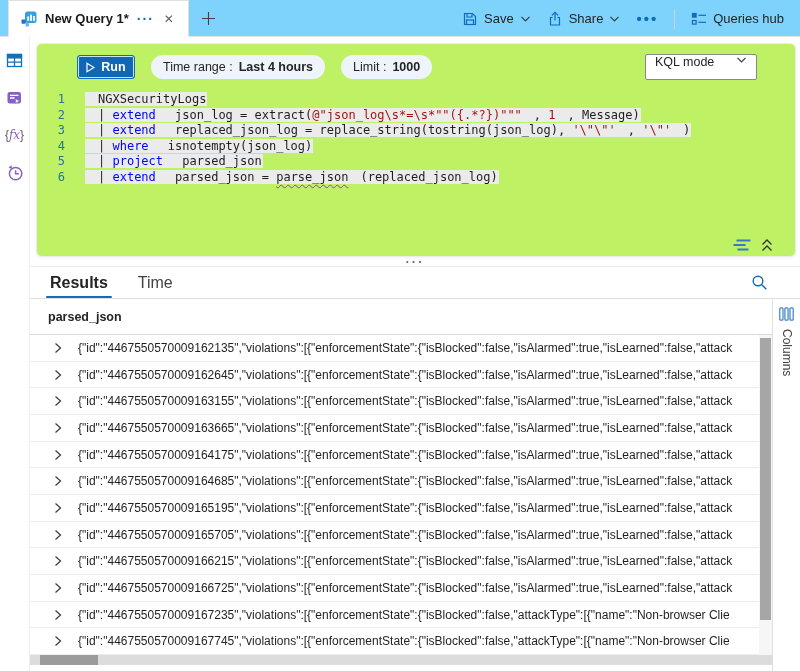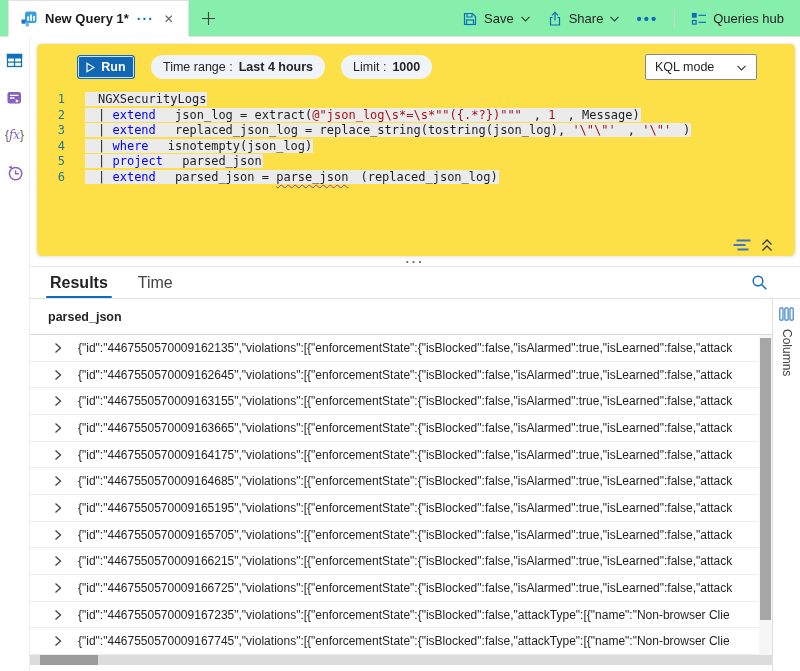--- a/index.html
+++ b/index.html
@@ -1,21 +1,21 @@
 <!DOCTYPE html>
 <html><head>
 <meta charset="utf-8">
 <style>
   * { margin:0; padding:0; box-sizing:border-box; }
   html,body { width:800px; height:671px; overflow:hidden; background:#fff;
     font-family:"Liberation Sans", sans-serif; color:#242424; }
   .app { width:800px; height:671px; display:flex; flex-direction:column; background:#fff; }
 
   
-  .topbar { height:37px; flex:none; display:flex; align-items:stretch; position:relative; background:#86efac; }
+  .topbar { height:37px; flex:none; display:flex; align-items:stretch; position:relative; background:#7dd3fc; }
   .topbar::after { content:''; position:absolute; left:0; right:0; bottom:0; height:1px; background:#e1e1e1; }
   .doc-tab { position:relative; z-index:2; margin-left:8px; display:flex; align-items:center; gap:8px;
     padding:0 12px; background:#fff; border:1px solid #e1e1e1; border-bottom:1px solid #fff; }
   .doc-tab .title { font-size:13px; font-weight:700; color:#1b1b1b; white-space:nowrap; }
   .tab-dots { color:#0f6cbd; font-weight:700; font-size:14px; letter-spacing:1px; line-height:10px; }
   .tab-close { color:#616161; font-size:12px; padding:0 2px; }
   .newtab { display:flex; align-items:center; padding:0 12px; }
   .top-right { margin-left:auto; display:flex; align-items:center; gap:16px; padding-right:16px; }
   .tbtn { display:flex; align-items:center; gap:6px; font-size:13px; color:#242424; cursor:default; }
   .vdiv { width:1px; height:20px; background:#d1d1d1; }
@@ -24,30 +24,30 @@
   
   .main { flex:1; display:flex; min-height:0; }
   .rail { width:30px; flex:none; border-right:1px solid #eeeeee; display:flex; flex-direction:column;
     align-items:center; padding-top:16px; gap:22px; background:#fff; }
   .fx { font-size:12px; white-space:nowrap; color:#5f5f5f; }
   .fx i { font-family:"DejaVu Serif", serif; font-style:italic; color:#8661c5; font-size:12px; }
   .content { flex:1; display:flex; flex-direction:column; min-width:0; }
 
   
   .querycard { margin:6px 4px 0 6px; border:1px solid #ececec; border-radius:6px;
-    box-shadow:0 1px 3px rgba(0,0,0,.06); background:#fde047; }
+    box-shadow:0 1px 3px rgba(0,0,0,.06); background:#bef264; }
   .toolbar { height:46px; display:flex; align-items:center; padding-left:40px; gap:16px; }
   .run-btn { width:58px; height:24px; background:#1267b4; border:1px solid #0f6cbd; border-radius:3px;
     box-shadow:inset 0 0 0 1px #cde3f7; color:#fff; font-size:12.5px; font-weight:600;
     display:flex; align-items:center; justify-content:center; gap:6px; }
   .pill { height:24px; border-radius:12px; background:#eff4fb; display:flex; align-items:center;
     gap:6px; padding:0 12px; font-size:12.5px; color:#242424; white-space:nowrap; }
   .pill b { font-weight:700; }
   .mode-select { margin-left:auto; margin-right:38px; width:112px; height:26px; border:1px solid #8a8886;
-    border-radius:2px; display:flex; align-items:center; justify-content:space-between;
+    border-radius:2px; display:flex; justify-content:space-between;
     padding:0 9px; font-size:12.5px; color:#242424; background:#fff; }
 
   
   .editor { display:flex; height:148px; font-family:"DejaVu Sans Mono", monospace; font-size:12px;
     line-height:15.6px; padding-top:2px; }
   .gutter { width:34px; flex:none; text-align:right; padding-right:6px; color:#237893; }
   .lines { flex:1; padding-left:14px; min-width:0; overflow:hidden; }
   .cl { white-space:pre; }
   .cl-text { background:#ebebeb; padding:0 1px; }
   .tok-plain { color:#1e1e1e;padding-left:12px; }

